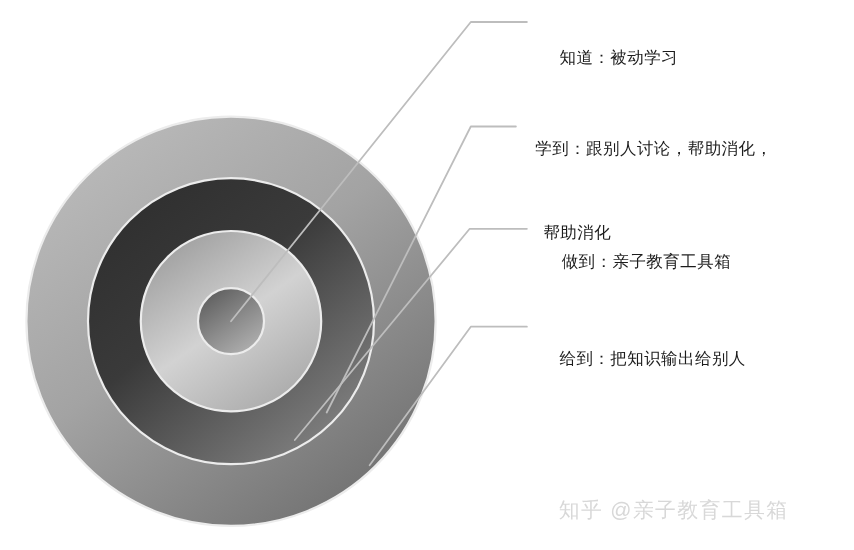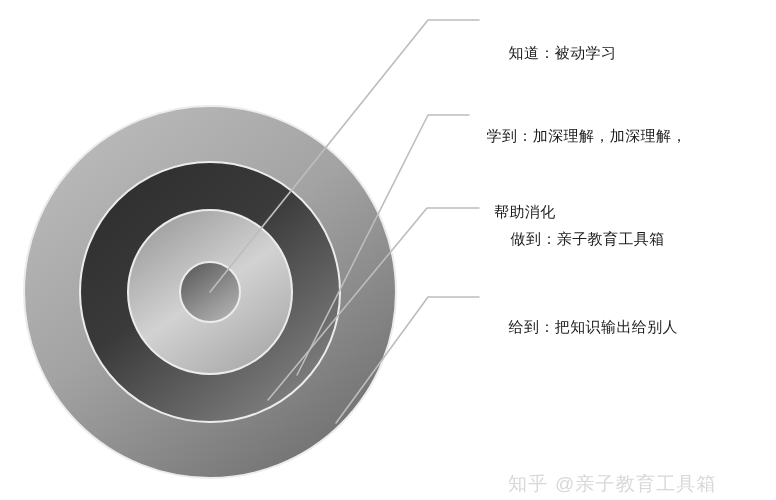--- a/index.html
+++ b/index.html
@@ -46,21 +46,20 @@
   .label-line2 { display: block; text-indent: 24px; margin-top: 16px; }
   #watermark {
     position: absolute;
     left: 508px;
     top: 451px;
     font-size: 19px;
     color: #d8d8d8;
     letter-spacing: 1.2px;
     white-space: pre;
     font-family: "Liberation Sans", "DejaVu Sans", sans-serif;
-    margin-top: 20px;
   }
 </style>
 </head>
 <body>
 
 <div id="stage">
 
   <svg id="diagram-svg" viewBox="0 0 776 500">
     <defs>
       <linearGradient id="g-outer" x1="0.12" y1="0" x2="0.88" y2="1">
@@ -98,21 +97,21 @@
       <path d="M 268 400 L 427 208 L 479 208"></path>
       <path d="M 336 423 L 428 297 L 479 297"></path>
     </g>
   </svg>
 
   <div class="label" id="label-0">
     <span>知道：被动学习</span>
   </div>
 
   <div class="label" id="label-1">
-    <span>学到：加深理解，加深理解，</span>
+    <span>学到：跟别人讨论，帮助消化，</span>
     <span class="label-line2">帮助消化</span>
   </div>
 
   <div class="label" id="label-2">
     <span>做到：亲子教育工具箱</span>
   </div>
 
   <div class="label" id="label-3">
     <span>给到：把知识输出给别人</span>
   </div>

